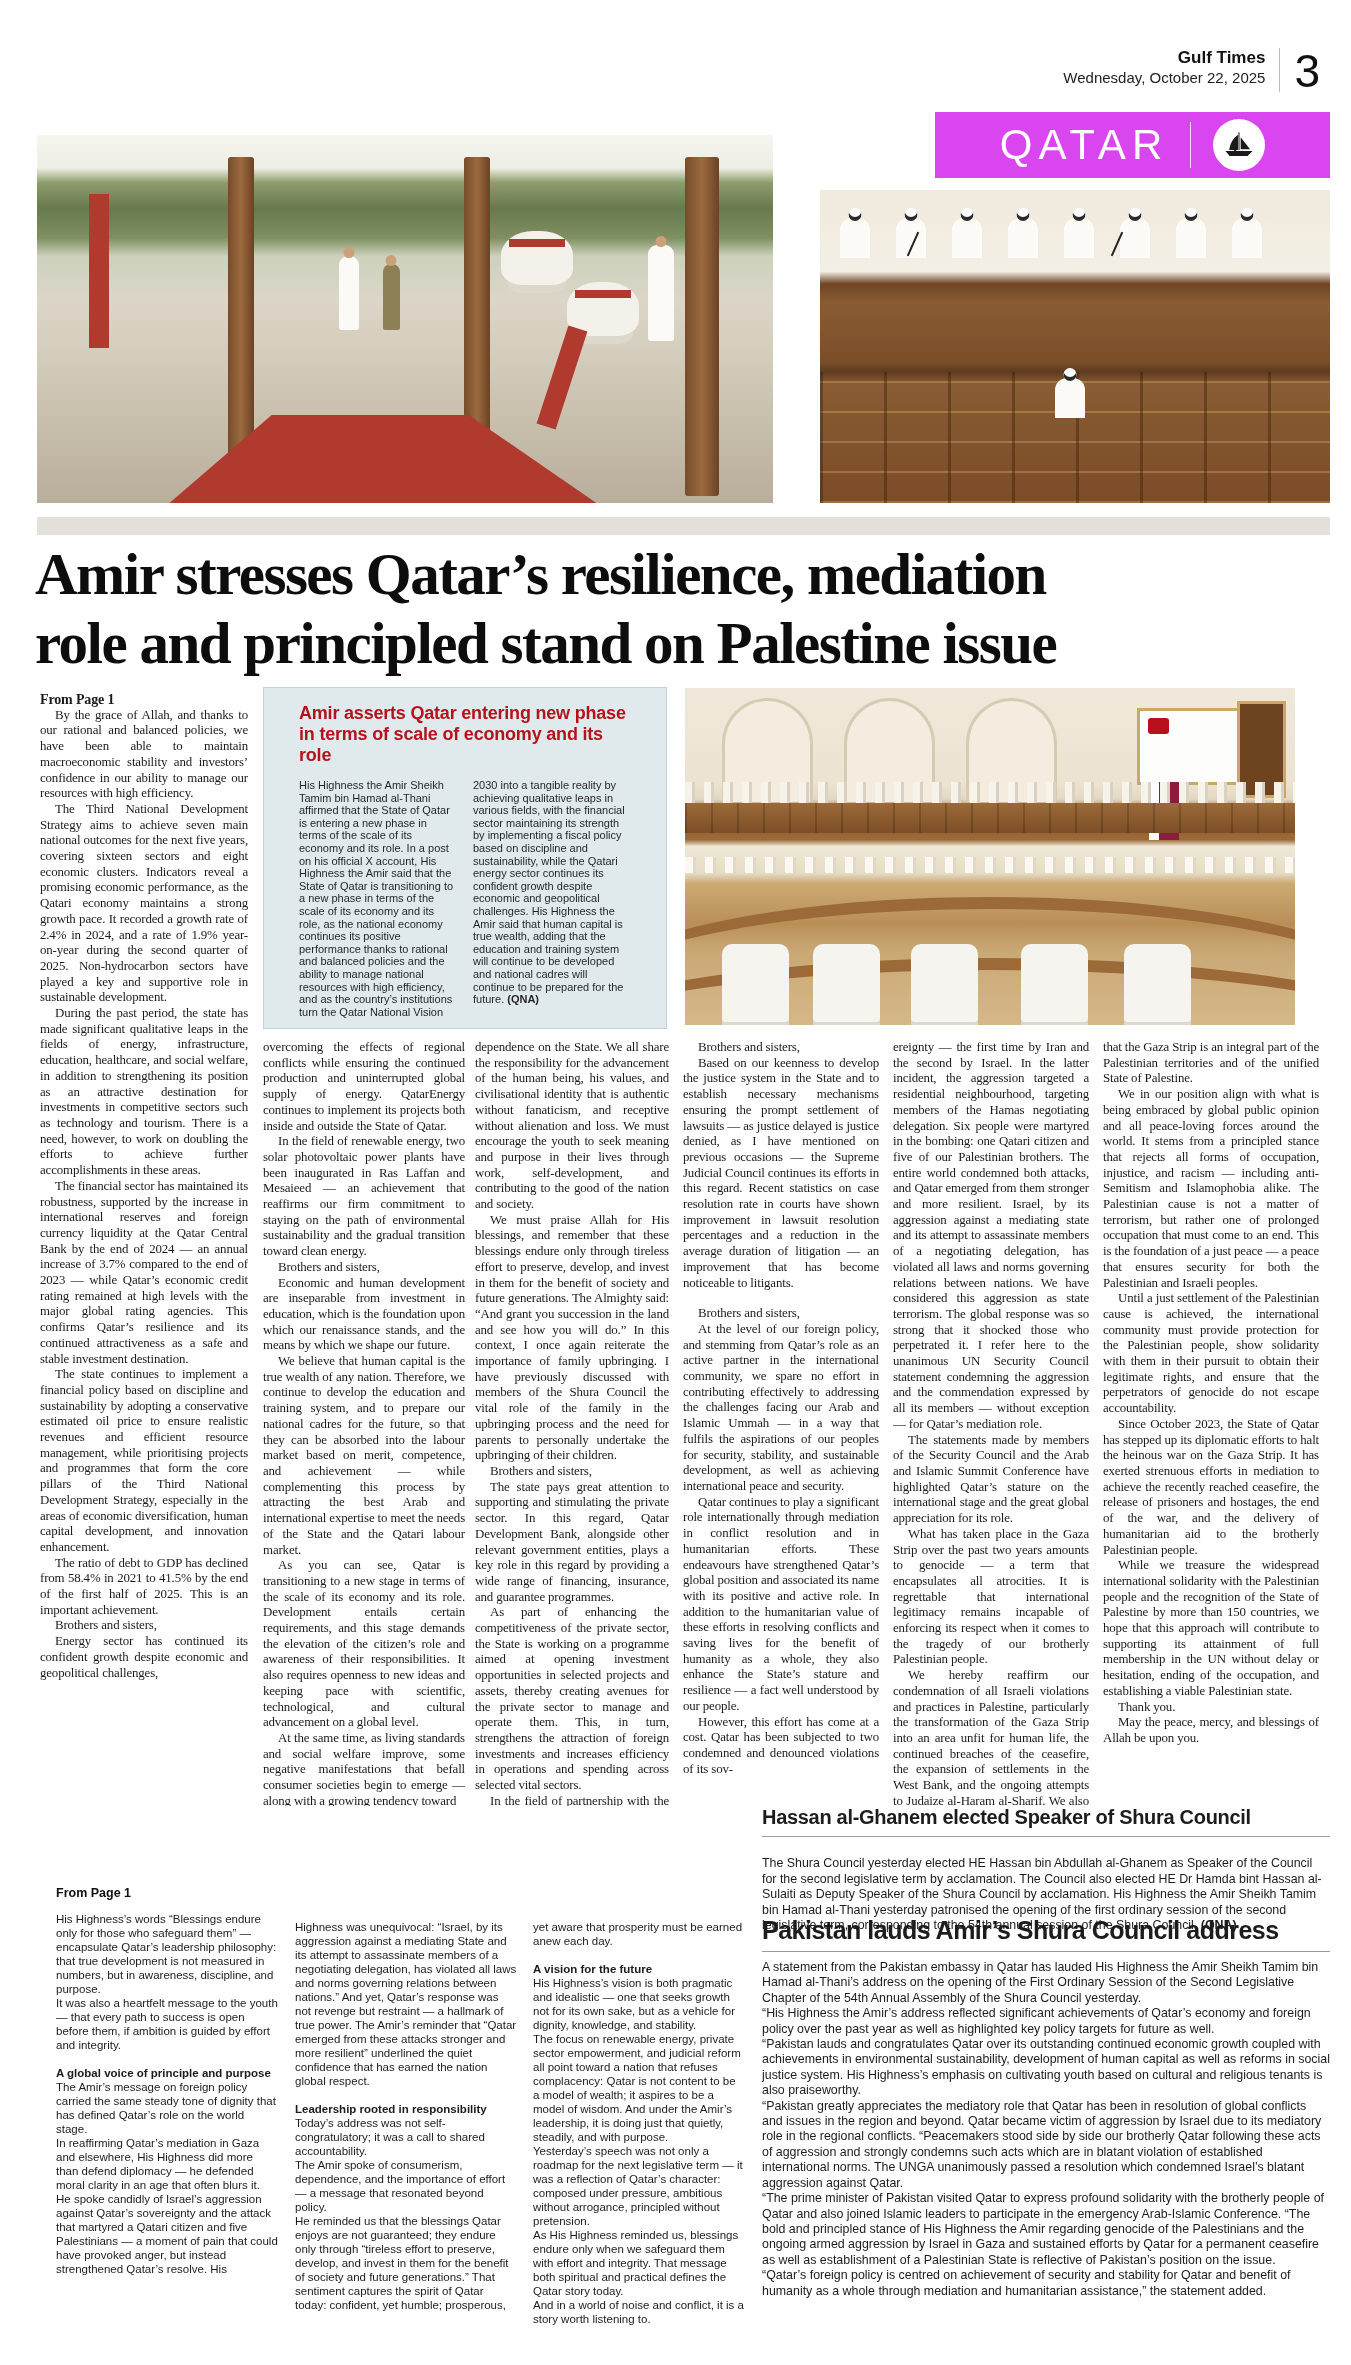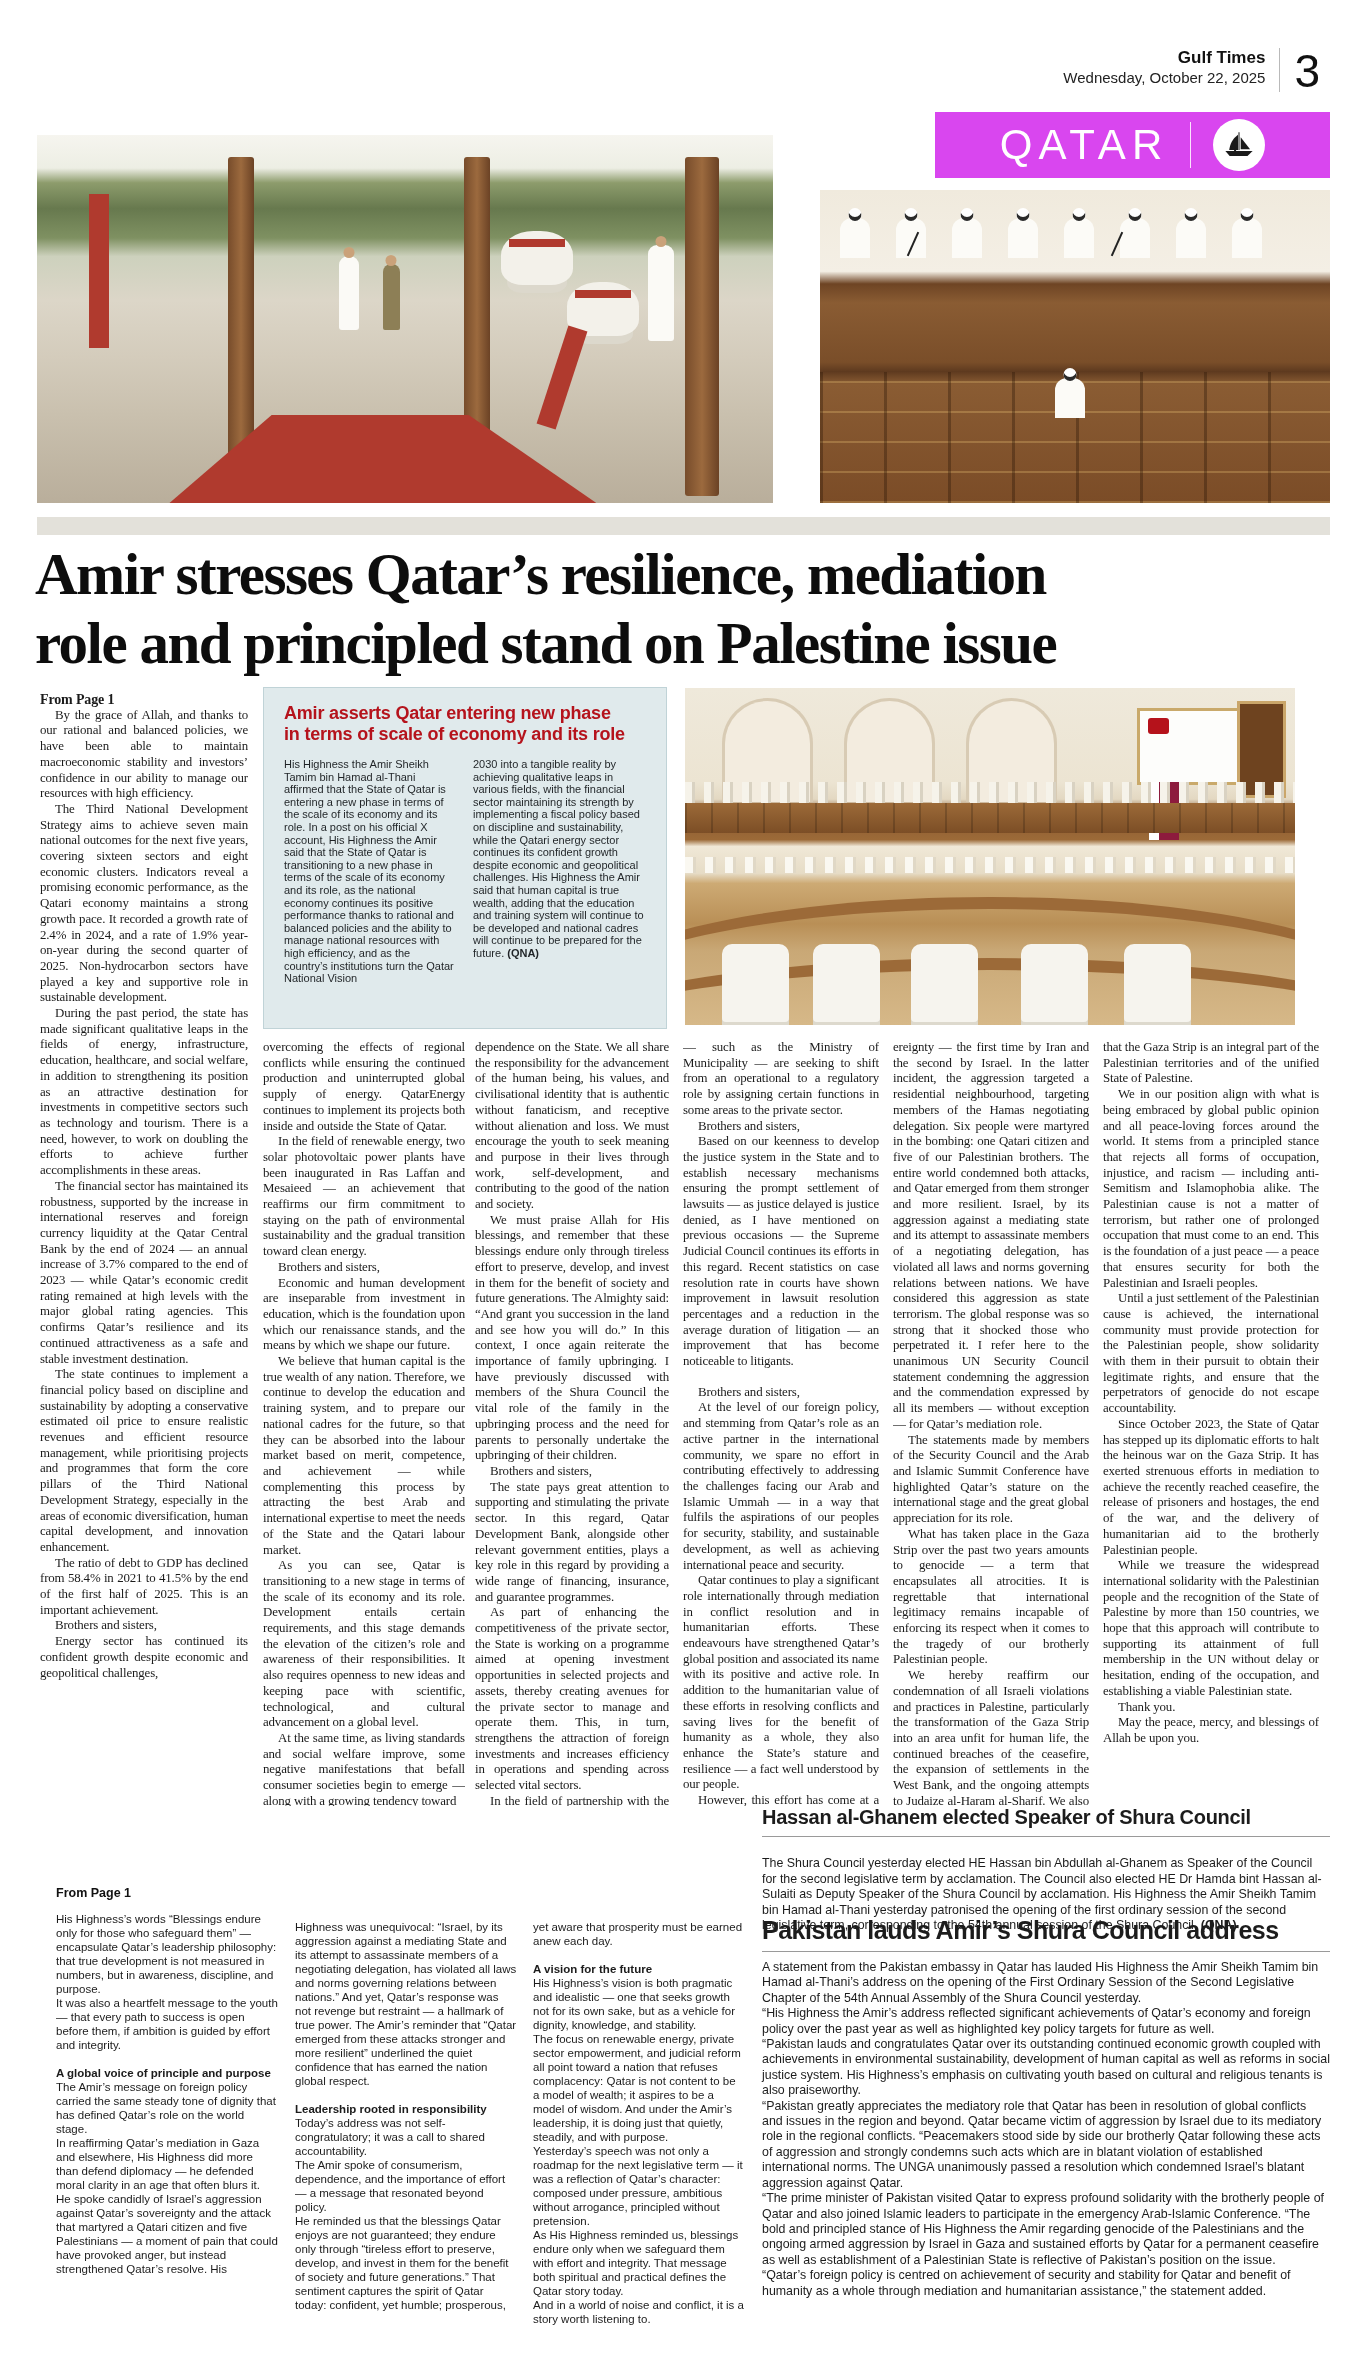--- a/index.html
+++ b/index.html
@@ -68,21 +68,21 @@
   .col p.gap{margin-top:15px;}
   .from-page{font-weight:700;font-size:14px;margin:0 0 14px 0;}
   .col1{left:40px;top:692px;width:208px;height:1112px;}
   .col2{left:263px;top:1040px;width:202px;height:766px;}
   .col3{left:475px;top:1040px;width:194px;height:766px;}
   .col4{left:683px;top:1040px;width:196px;height:766px;}
   .col5{left:893px;top:1040px;width:196px;height:766px;}
   .col6{left:1103px;top:1040px;width:216px;height:766px;}
   
   .infobox{position:absolute;left:263px;top:687px;width:404px;height:342px;box-sizing:border-box;
-     background:#e0eaec;border:1px solid #c0d3d7;padding:15px 20px;}
+     background:#e0eaec;border:1px solid #c0d3d7;padding:15px 35px;}
   .infobox-title{font-family:"Liberation Sans",sans-serif;font-weight:700;font-size:18px;line-height:21px;
      color:#b5131c;letter-spacing:-0.2px;margin:0;}
   .infobox-cols{display:flex;gap:16px;margin-top:13px;font-family:"Liberation Sans",sans-serif;
      font-size:11px;line-height:12.6px;color:#1f2326;}
   .infobox-cols p{margin:0;flex:1;}
   
   .bl-headline{position:absolute;left:55px;top:1804px;margin:0;font-family:"Liberation Sans",sans-serif;
      font-weight:700;font-size:28px;line-height:37px;letter-spacing:-0.8px;color:#0e0e0e;}
   .bl-frompage{position:absolute;left:56px;top:1886px;font-family:"Liberation Sans",sans-serif;
      font-weight:700;font-size:12.5px;color:#111;}
@@ -251,21 +251,20 @@
     </div>
   <div class="col col3">
       <p class="cont">dependence on the State. We all share the responsibility for the advancement of the human being, his values, and civilisational identity that is authentic without fanaticism, and receptive without alienation and loss. We must encourage the youth to seek meaning and purpose in their lives through work, self-development, and contributing to the good of the nation and society.</p>
       <p>We must praise Allah for His blessings, and remember that these blessings endure only through tireless effort to preserve, develop, and invest in them for the benefit of society and future generations. The Almighty said: “And grant you succession in the land and see how you will do.” In this context, I once again reiterate the importance of family upbringing. I have previously discussed with members of the Shura Council the vital role of the family in the upbringing process and the need for parents to personally undertake the upbringing of their children.</p>
       <p>Brothers and sisters,</p>
       <p>The state pays great attention to supporting and stimulating the private sector. In this regard, Qatar Development Bank, alongside other relevant government entities, plays a key role in this regard by providing a wide range of financing, insurance, and guarantee programmes.</p>
       <p>As part of enhancing the competitiveness of the private sector, the State is working on a programme aimed at opening investment opportunities in selected projects and assets, thereby creating avenues for the private sector to manage and operate them. This, in turn, strengthens the attraction of foreign investments and increases efficiency in operations and spending across selected vital sectors.</p>
       <p>In the field of partnership with the private sector, some ministries</p>
     </div>
   <div class="col col4">
-      <p class="cont">— such as the Ministry of Municipality — are seeking to shift from an operational to a regulatory role by assigning certain functions in some areas to the private sector.</p>
       <p>Brothers and sisters,</p>
       <p>Based on our keenness to develop the justice system in the State and to establish necessary mechanisms ensuring the prompt settlement of lawsuits — as justice delayed is justice denied, as I have mentioned on previous occasions — the Supreme Judicial Council continues its efforts in this regard. Recent statistics on case resolution rate in courts have shown improvement in lawsuit resolution percentages and a reduction in the average duration of litigation — an improvement that has become noticeable to litigants.</p>
       <p class="gap">Brothers and sisters,</p>
       <p>At the level of our foreign policy, and stemming from Qatar’s role as an active partner in the international community, we spare no effort in contributing effectively to addressing the challenges facing our Arab and Islamic Ummah — in a way that fulfils the aspirations of our peoples for security, stability, and sustainable development, as well as achieving international peace and security.</p>
       <p>Qatar continues to play a significant role internationally through mediation in conflict resolution and in humanitarian efforts. These endeavours have strengthened Qatar’s global position and associated its name with its positive and active role. In addition to the humanitarian value of these efforts in resolving conflicts and saving lives for the benefit of humanity as a whole, they also enhance the State’s stature and resilience — a fact well understood by our people.</p>
       <p>However, this effort has come at a cost. Qatar has been subjected to two condemned and denounced violations of its sov-</p>
     </div>
   <div class="col col5">
       <p class="cont">ereignty — the first time by Iran and the second by Israel. In the latter incident, the aggression targeted a residential neighbourhood, targeting members of the Hamas negotiating delegation. Six people were martyred in the bombing: one Qatari citizen and five of our Palestinian brothers. The entire world condemned both attacks, and Qatar emerged from them stronger and more resilient. Israel, by its aggression against a mediating state and its attempt to assassinate members of a negotiating delegation, has violated all laws and norms governing relations between nations. We have considered this aggression as state terrorism. The global response was so strong that it shocked those who perpetrated it. I refer here to the unanimous UN Security Council statement condemning the aggression and the commendation expressed by all its members — without exception — for Qatar’s mediation role.</p>
       <p>The statements made by members of the Security Council and the Arab and Islamic Summit Conference have highlighted Qatar’s stature on the international stage and the great global appreciation for its role.</p>

